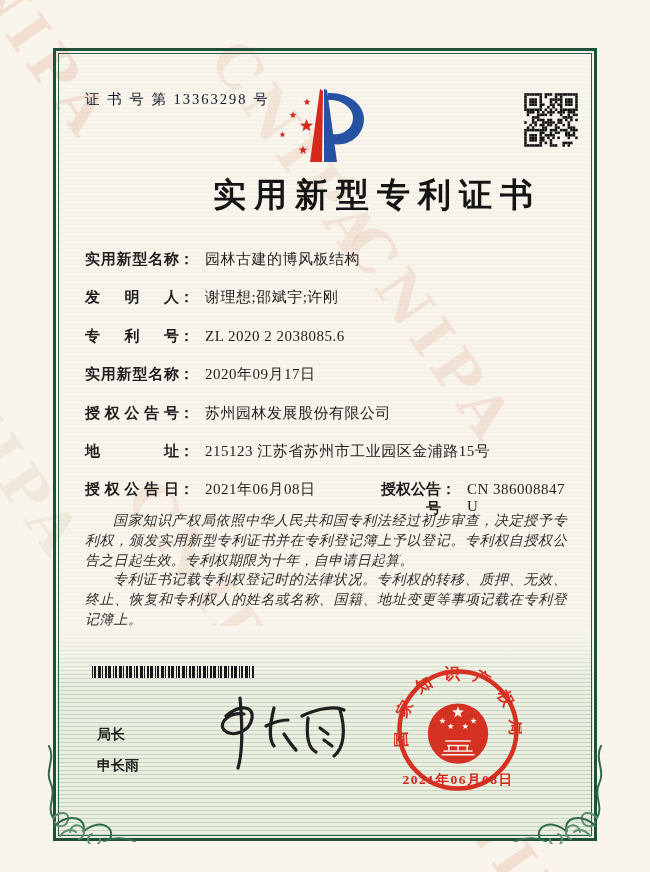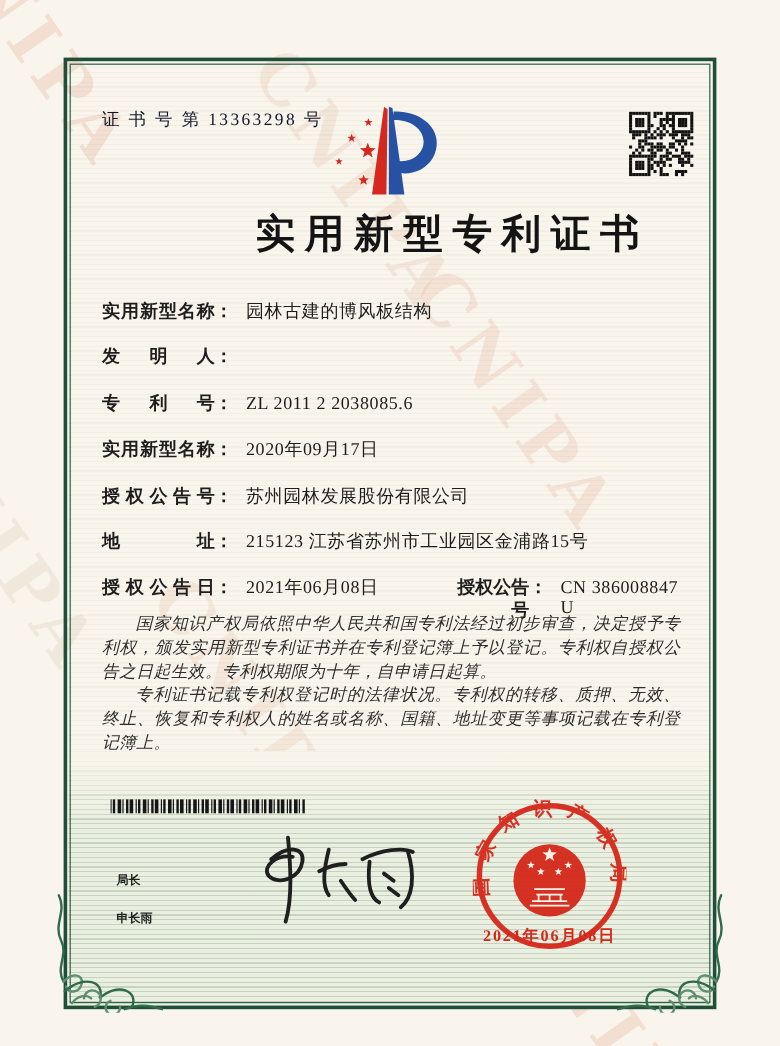--- a/index.html
+++ b/index.html
@@ -78,21 +78,21 @@
   .body-text p { margin:0; text-indent:2em; }
   
   .barcode {
     position:absolute; left:92px; top:666px; width:166px; height:12px;
     display:flex; align-items:stretch; overflow:hidden;
   }
   .barcode i { display:block; background:#161616; height:100%; }
   .signer {
     position:absolute; left:97px; top:719px;
     font-family:"Liberation Sans","DejaVu Sans",sans-serif;
-    font-weight:bold; font-size:10px; color:#222; line-height:31px;
+    font-weight:bold; font-size:14px; color:#222; line-height:31px;
   }
   .signature { position:absolute; left:196px; top:686px; }
   .seal { position:absolute; left:394px; top:666px; width:128px; height:128px; opacity:0.95; }
   .seal-date {
     position:absolute; left:392px; top:771px; width:132px; text-align:center;
     font-size:13.5px; font-weight:bold; letter-spacing:1.5px;
     color:#d2281a; white-space:nowrap;
   }
   .footer {
     position:absolute; left:0; top:810px; width:100%; text-align:center;
@@ -403,25 +403,26 @@
 
   <div class="fields">
     <div class="frow">
       <span class="flabel">实用新型名称</span>
         <span class="fcolon">：</span>
       <span class="fvalue">园林古建的博风板结构</span>
     </div>
     <div class="frow">
       <span class="flabel">发明人</span>
         <span class="fcolon">：</span>
+      <span class="fvalue">谢理想;邵斌宇;许刚</span>
     </div>
     <div class="frow">
       <span class="flabel">专利号</span>
         <span class="fcolon">：</span>
-      <span class="fvalue">ZL 2011 2 2038085.6</span>
+      <span class="fvalue">ZL 2020 2 2038085.6</span>
     </div>
     <div class="frow">
       <span class="flabel">实用新型名称</span>
         <span class="fcolon">：</span>
       <span class="fvalue">2020年09月17日</span>
     </div>
     <div class="frow">
       <span class="flabel">授权公告号</span>
         <span class="fcolon">：</span>
       <span class="fvalue">苏州园林发展股份有限公司</span>

